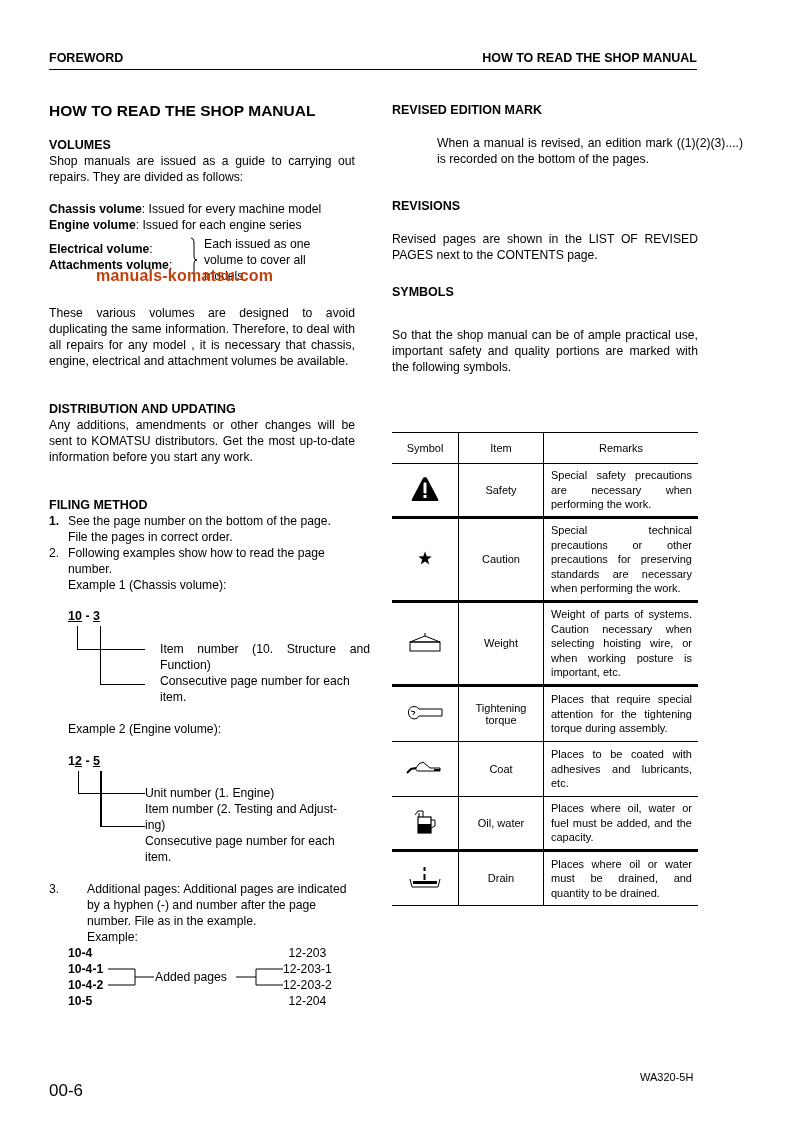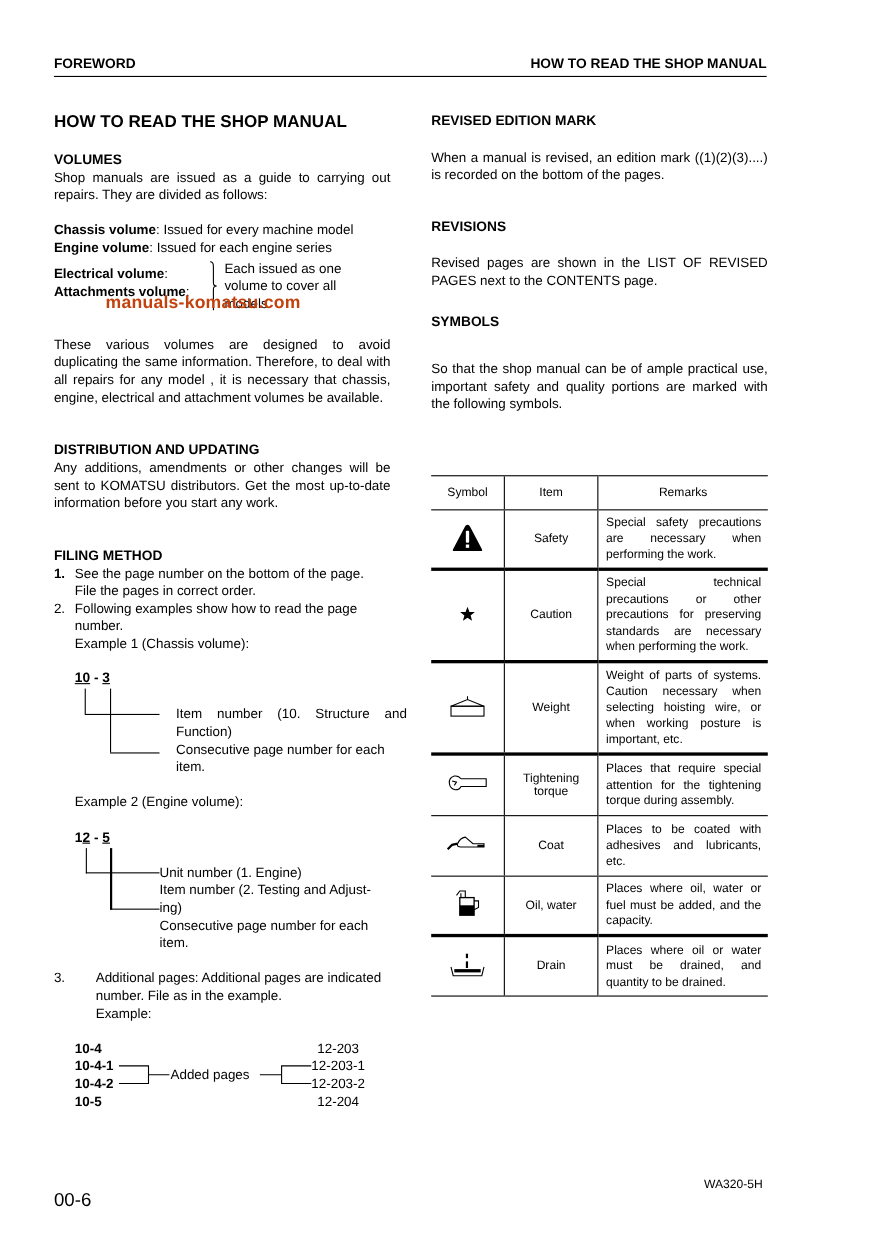--- a/index.html
+++ b/index.html
@@ -103,20 +103,21 @@
   <div>Unit number (1. Engine)</div>
   <div>Item number (2. Testing and Adjust-</div>
   <div>ing)</div>
   <div>Consecutive page number for each</div>
   <div>item.</div>
 </div>
 
 <div class="abs p" style="left:49px; top:881px;">3.</div>
 <div class="abs p" style="left:68px; top:881px; width:290px;margin-left:19px;">
   <div>Additional pages:  Additional pages are indicated</div>
+  <div>by a hyphen (-) and number after the page</div>
   <div>number.  File as in the example.</div>
   <div>Example:</div>
 </div>
 <div class="abs p b" style="left:68px; top:945px;">
   <div>10-4</div>
   <div>10-4-1</div>
   <div>10-4-2</div>
   <div>10-5</div>
 </div>
 <svg class="abs" style="left:108px; top:965px;" width="50" height="24">
@@ -127,21 +128,21 @@
   <path d="M0 12 H20 M47 4 H20 V20 H47" fill="none" stroke="#000" stroke-width="1"></path>
 </svg>
 <div class="abs p" style="left:283px; top:945px;text-align:center;">
   <div>12-203</div>
   <div>12-203-1</div>
   <div>12-203-2</div>
   <div>12-204</div>
 </div>
 
 <div class="abs h2 col-r" style="top:103px;">REVISED EDITION MARK</div>
-<div class="abs p col-r just" style="top:135px;">When a manual is revised, an edition mark ((1)(2)(3)....) is recorded on the bottom of the pages.</div>
+<div class="abs p col-r just" style="top:135px;margin-left:45px;">When a manual is revised, an edition mark ((1)(2)(3)....) is recorded on the bottom of the pages.</div>
 
 <div class="abs h2 col-r" style="top:199px;">REVISIONS</div>
 <div class="abs p col-r just" style="top:231px;">Revised pages are shown in the LIST OF REVISED PAGES next to the CONTENTS page.</div>
 
 <div class="abs h2 col-r" style="top:285px;">SYMBOLS</div>
 <div class="abs p col-r just" style="top:327px;">So that the shop manual can be of ample practical use, important safety and quality portions are marked with the following symbols.</div>
 
 <table class="sym">
   <thead>
     <tr>

